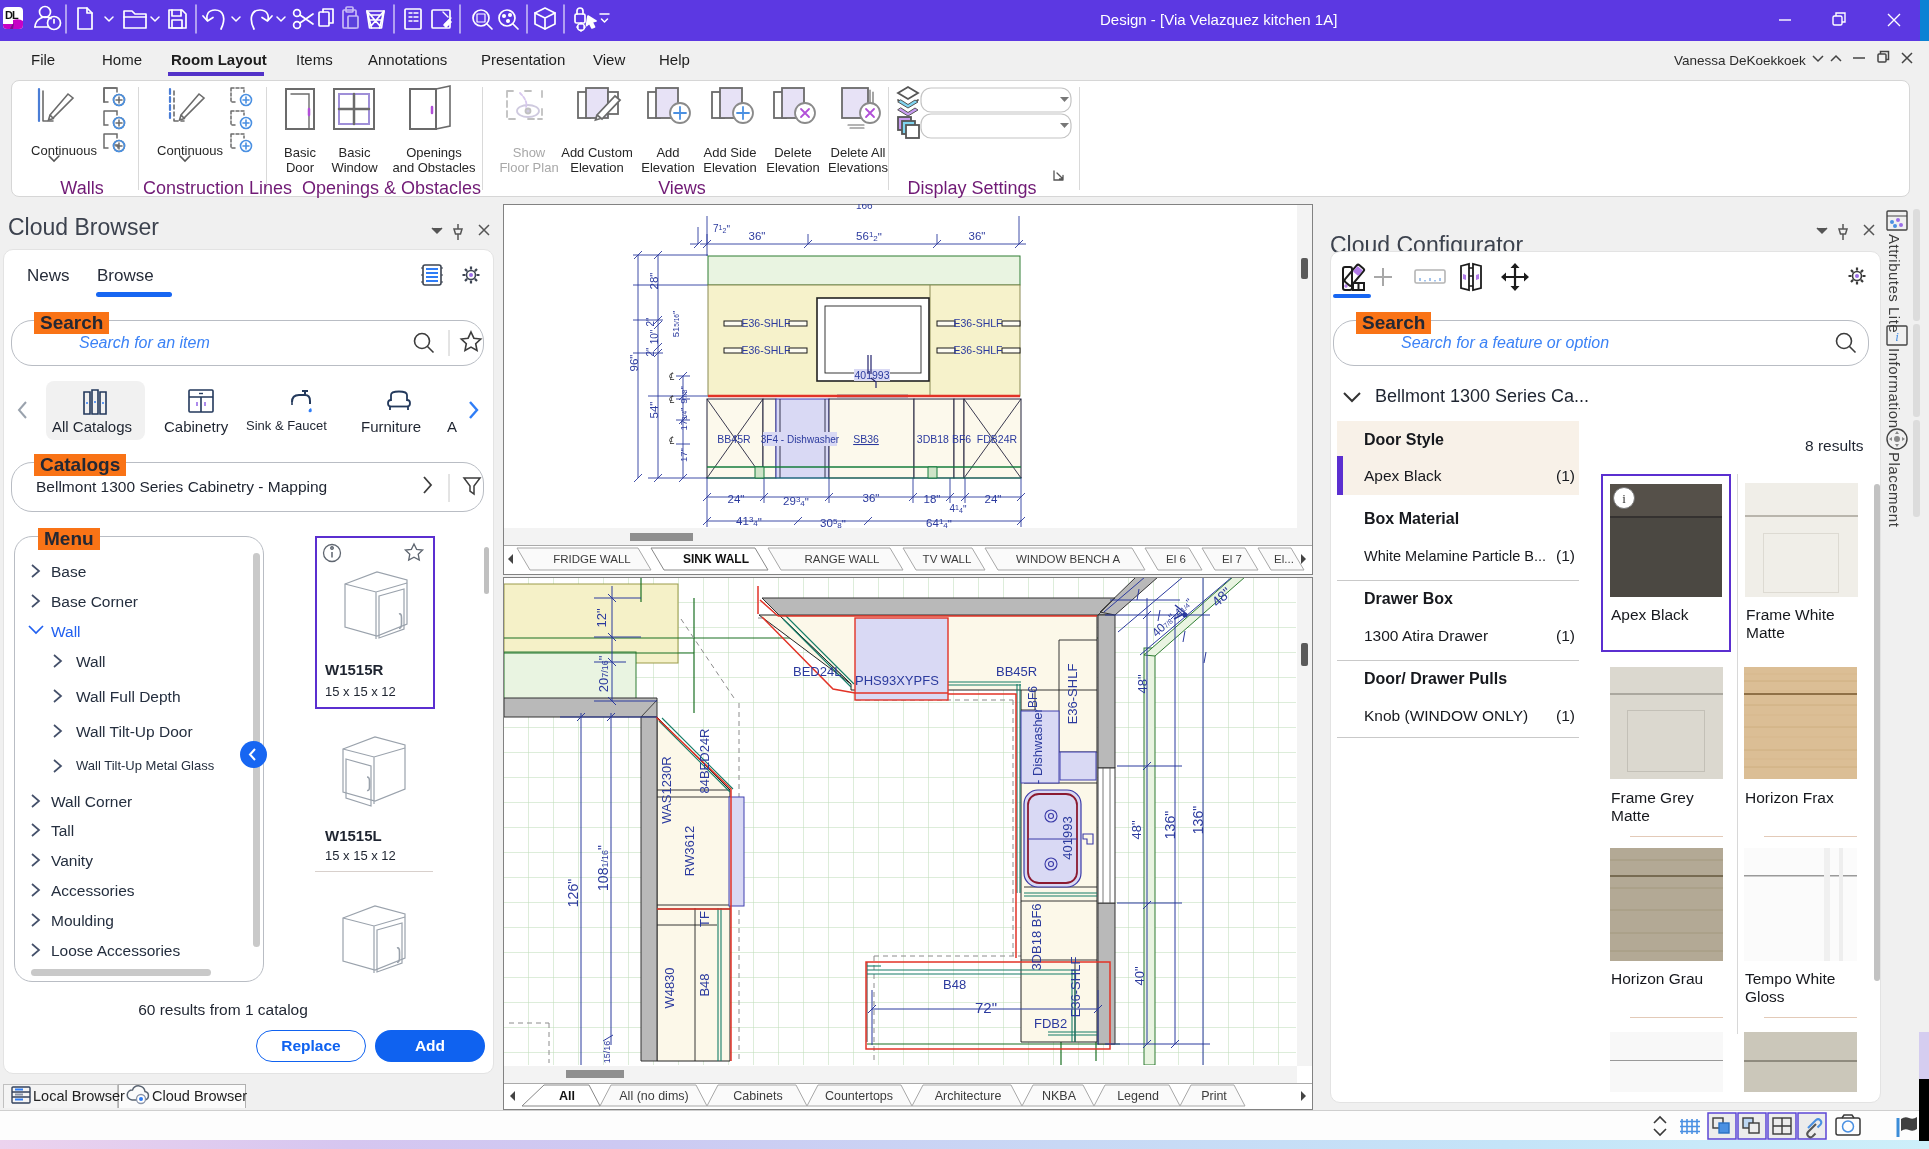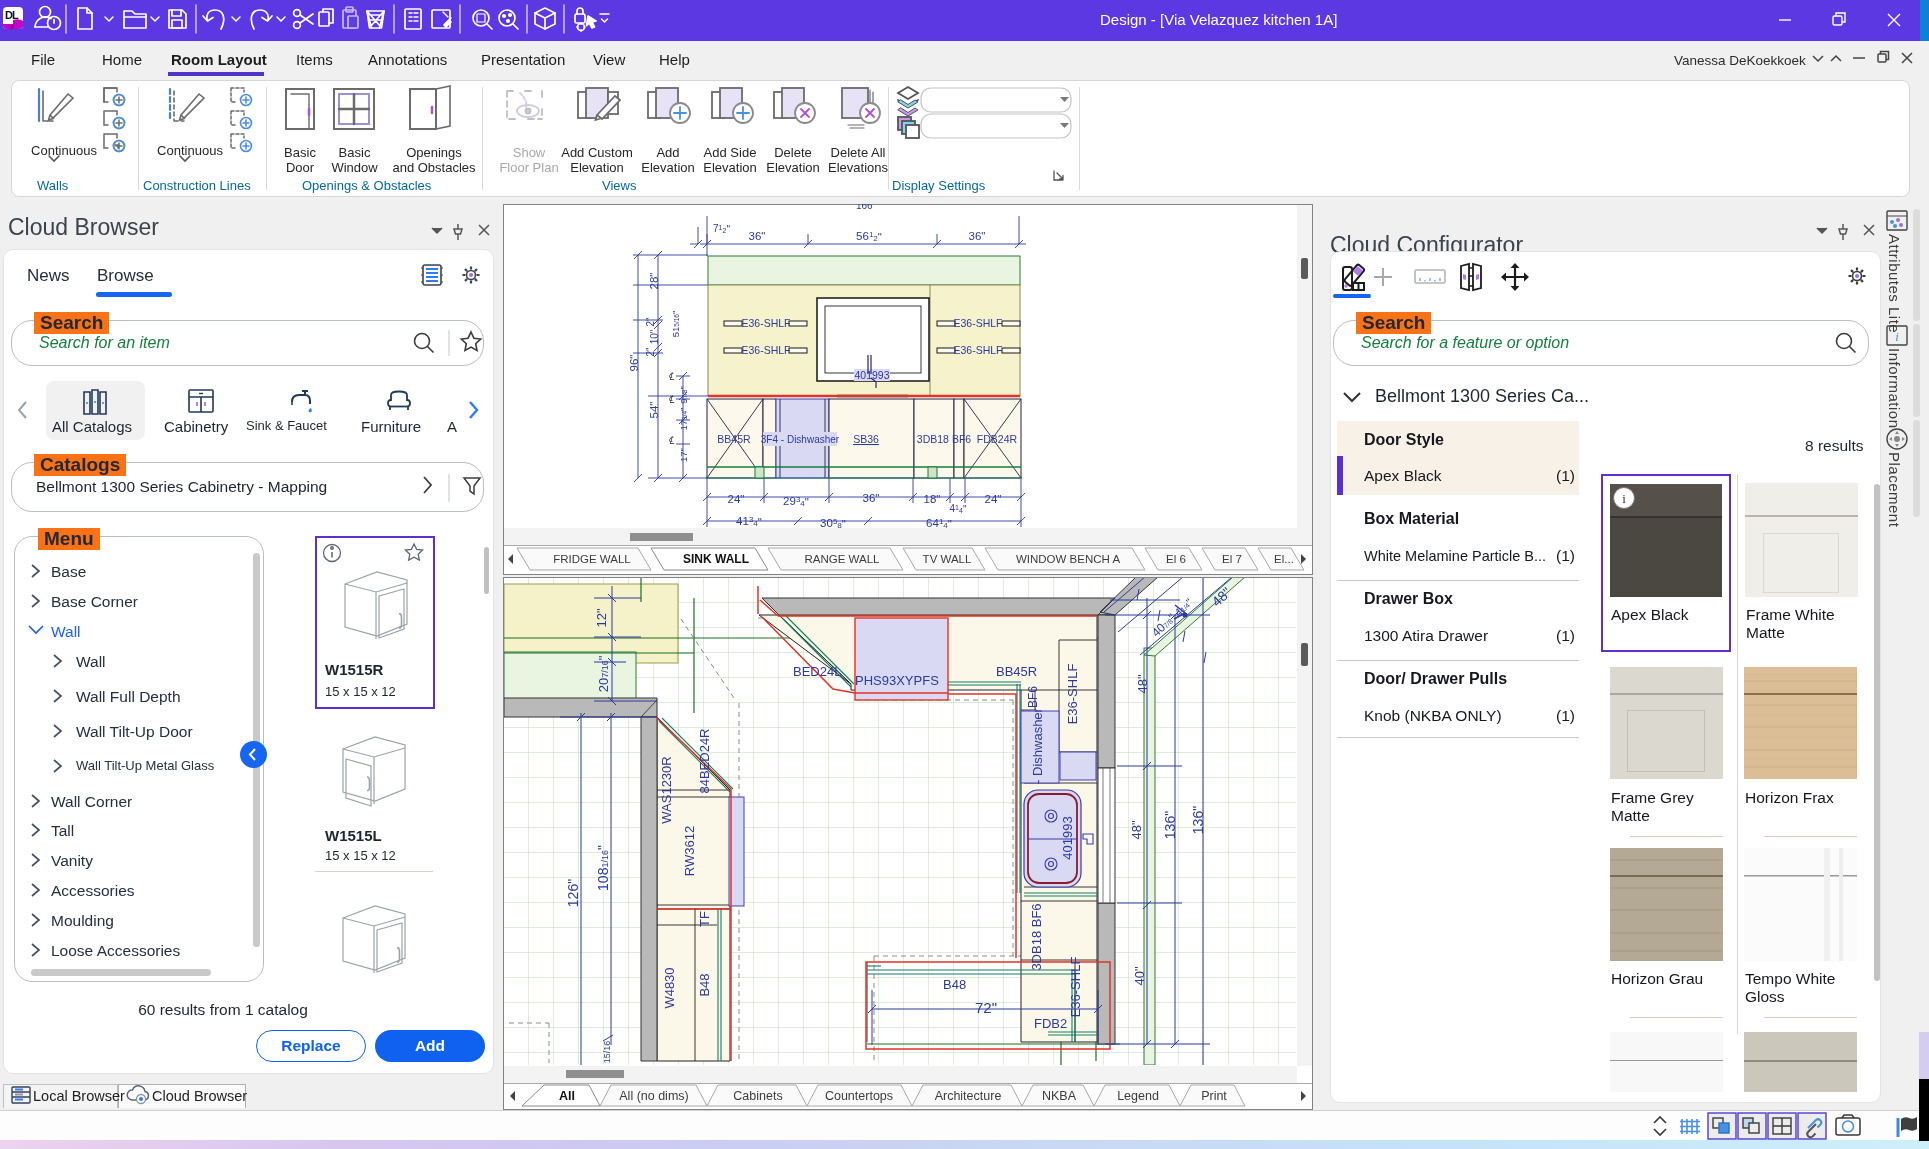--- a/index.html
+++ b/index.html
@@ -15,31 +15,31 @@
 #dl-logo b { position:absolute; left:2px; top:2px; font-size:11px; color:#111; letter-spacing:-1px; }
 
 
 #menubar { position:absolute; left:0; top:41px; width:1929px; height:39px; background:#f0f0f0; }
 .menu-item { position:absolute; top:10px; font-size:15px; color:#1d1d1d; white-space:nowrap; }
 #ml-underline { position:absolute; background:#5232c8; height:4px; }
 
 
 #ribbon { position:absolute; left:11px; top:80px; width:1899px; height:117px; background:#fff; border:1px solid #d6d6d6; border-radius:8px; }
 .rib-sep { position:absolute; top:6px; width:1px; height:103px; background:#d9d9d9; }
-.rib-label { position:absolute; top:97px; font-size:13px; color:#0369a1; white-space:nowrap; }
+.rib-label { position:absolute; top:97px; font-size:18px; color:#701a75; text-align:center; white-space:nowrap; }
 .rib-btn { position:absolute; font-size:13px; color:#262626; text-align:center; }
 .rib-btn .cap { margin-top:12px; line-height:15px; }
 .dim { color:#a8a8a8; }
 
 
 .panel-title { position:absolute; font-size:23px; color:#3c424e; }
 .whitepanel { position:absolute; background:#fff; border:1px solid #e3e3e3; border-radius:10px; }
 .fieldset { position:absolute; border:1px solid #b9bdc4; border-radius:21px; background:#fff; }
 .fieldset .legend { position:absolute; top:-9px; left:22px; background:#f97316; padding:0 6px; font-size:19px; font-weight:bold; color:#232834; }
-.placeholder { color:#15803d; font-style:italic; }
+.placeholder { color:#3b82f6; font-style:italic;margin-left:40px; }
 
 
 .cadview { position:absolute; background:#fff; border:1px solid #828282; }
 
 
 #statusbar { position:absolute; left:0; top:1110px; width:1929px; height:30px; background:#fdfdfd; border-top:1px solid #cfcfcf; }
 #gradbar { position:absolute; left:0; top:1140px; width:1929px; height:9px;
   background:linear-gradient(90deg,#ecd3ee 0%,#d6c6f0 18%,#cdc9f2 32%,#c8d8f5 55%,#c4e4f8 78%,#cdeffa 100%); }
 </style>
 </head>
@@ -942,21 +942,21 @@
 <div class="abs" style="left:1556px;top:467px;font-size:15.5px;color:#16181d">(1)</div>
 <div class="abs" style="left:1364px;top:510px;font-size:16px;font-weight:bold;color:#16181d">Box Material</div>
 <div class="abs" style="left:1364px;top:548px;font-size:14.5px;color:#16181d">White Melamine Particle B...</div>
 <div class="abs" style="left:1556px;top:547px;font-size:15.5px;color:#16181d">(1)</div>
 <div class="abs" style="left:1337px;top:580px;width:242px;height:1px;background:#c9c9c9"></div>
 <div class="abs" style="left:1364px;top:590px;font-size:16px;font-weight:bold;color:#16181d">Drawer Box</div>
 <div class="abs" style="left:1364px;top:627px;font-size:15.5px;color:#16181d">1300 Atira Drawer</div>
 <div class="abs" style="left:1556px;top:627px;font-size:15.5px;color:#16181d">(1)</div>
 <div class="abs" style="left:1337px;top:660px;width:242px;height:1px;background:#c9c9c9"></div>
 <div class="abs" style="left:1364px;top:670px;font-size:16px;font-weight:bold;color:#16181d">Door/ Drawer Pulls</div>
-<div class="abs" style="left:1364px;top:707px;font-size:15.5px;color:#16181d">Knob (NKBA ONLY)</div>
+<div class="abs" style="left:1364px;top:707px;font-size:15.5px;color:#16181d">Knob (WINDOW ONLY)</div>
 <div class="abs" style="left:1556px;top:707px;font-size:15.5px;color:#16181d">(1)</div>
 <div class="abs" style="left:1337px;top:737px;width:242px;height:1px;background:#c9c9c9"></div>
 
 <div class="abs" style="left:1601px;top:474px;width:130px;height:178px;border:2px solid #5b2fd0"></div>
 <div class="abs" style="left:1610px;top:484px;width:112px;height:113px;background:#4b4842"></div>
 <div class="abs" style="left:1610px;top:484px;width:112px;height:32px;background:#555049"></div>
 <div class="abs" style="left:1610px;top:516px;width:112px;height:2px;background:#353230"></div>
 <div class="abs" style="left:1613px;top:487px;width:22px;height:22px;background:#fff;border:1.5px solid #777;border-radius:50%;text-align:center;line-height:22px;font-size:13px;color:#333;font-family:'Liberation Serif',serif">i</div>
 <div class="abs" style="left:1611px;top:606px;font-size:15.5px;color:#16181d">Apex Black</div>
 <div class="abs" style="left:1745px;top:483px;width:113px;height:114px;background:#f0eee8"></div>

